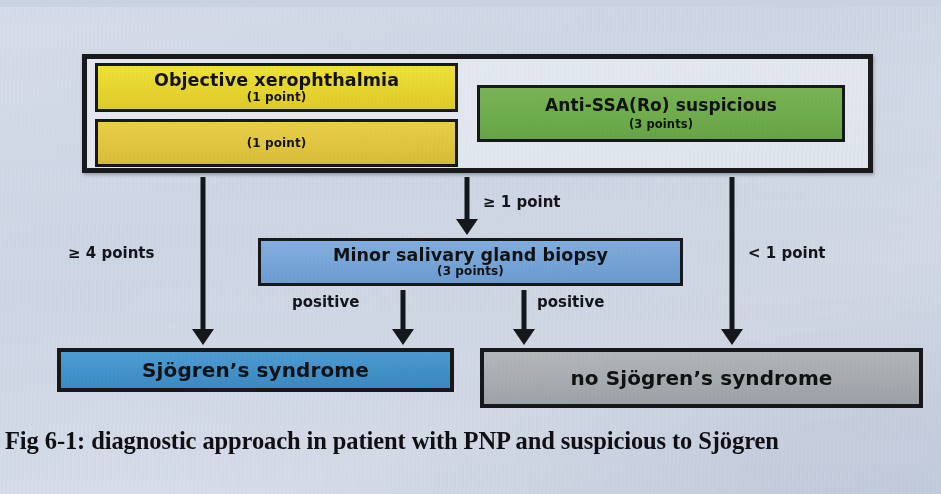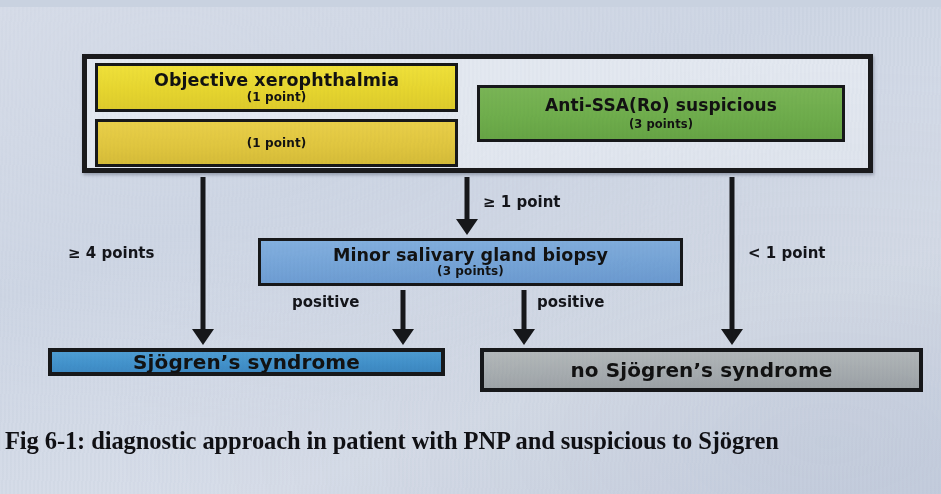--- a/index.html
+++ b/index.html
@@ -86,28 +86,28 @@
   .b-ssa .title { font-size: 17px; }
   .b-ssa .pts { font-size: 11.5px; margin-top: 3px; }
   .b-biopsy {
     left: 258px; top: 231px; width: 425px; height: 48px;
     background: linear-gradient(180deg,#83b0df 0%, #77a6d9 55%, #6e9ed4 100%);
     border: 3px solid #17181a;
   }
   .b-biopsy .title { font-size: 17.5px; }
   .b-biopsy .pts { font-size: 12px; margin-top: 1px; }
   .b-sjogren {
-    left: 48px; top: 341px; width: 397px; height: 28px;
+    left: 57px; top: 341px; width: 397px; height: 44px;
     background: linear-gradient(180deg,#4e9dd3 0%, #4393cc 55%, #3d8ac4 100%);
     border: 4px solid #17181a;
     text-align: right;
   }
   .b-sjogren .title { font-size: 20px; }
   .b-nosjogren {
-    left: 480px; top: 341px; width: 443px; height: 44px;
+    left: 480px; top: 341px; width: 443px; height: 60px;
     background: linear-gradient(180deg,#b9bdbe 0%, #adb2b4 55%, #a3a8ab 100%);
     border: 4px solid #17181a;
   }
   .b-nosjogren .title { font-size: 20px; }
 
   .arrow {
     position: absolute;
     pointer-events: none;
   }
   .arrow .shaft {

